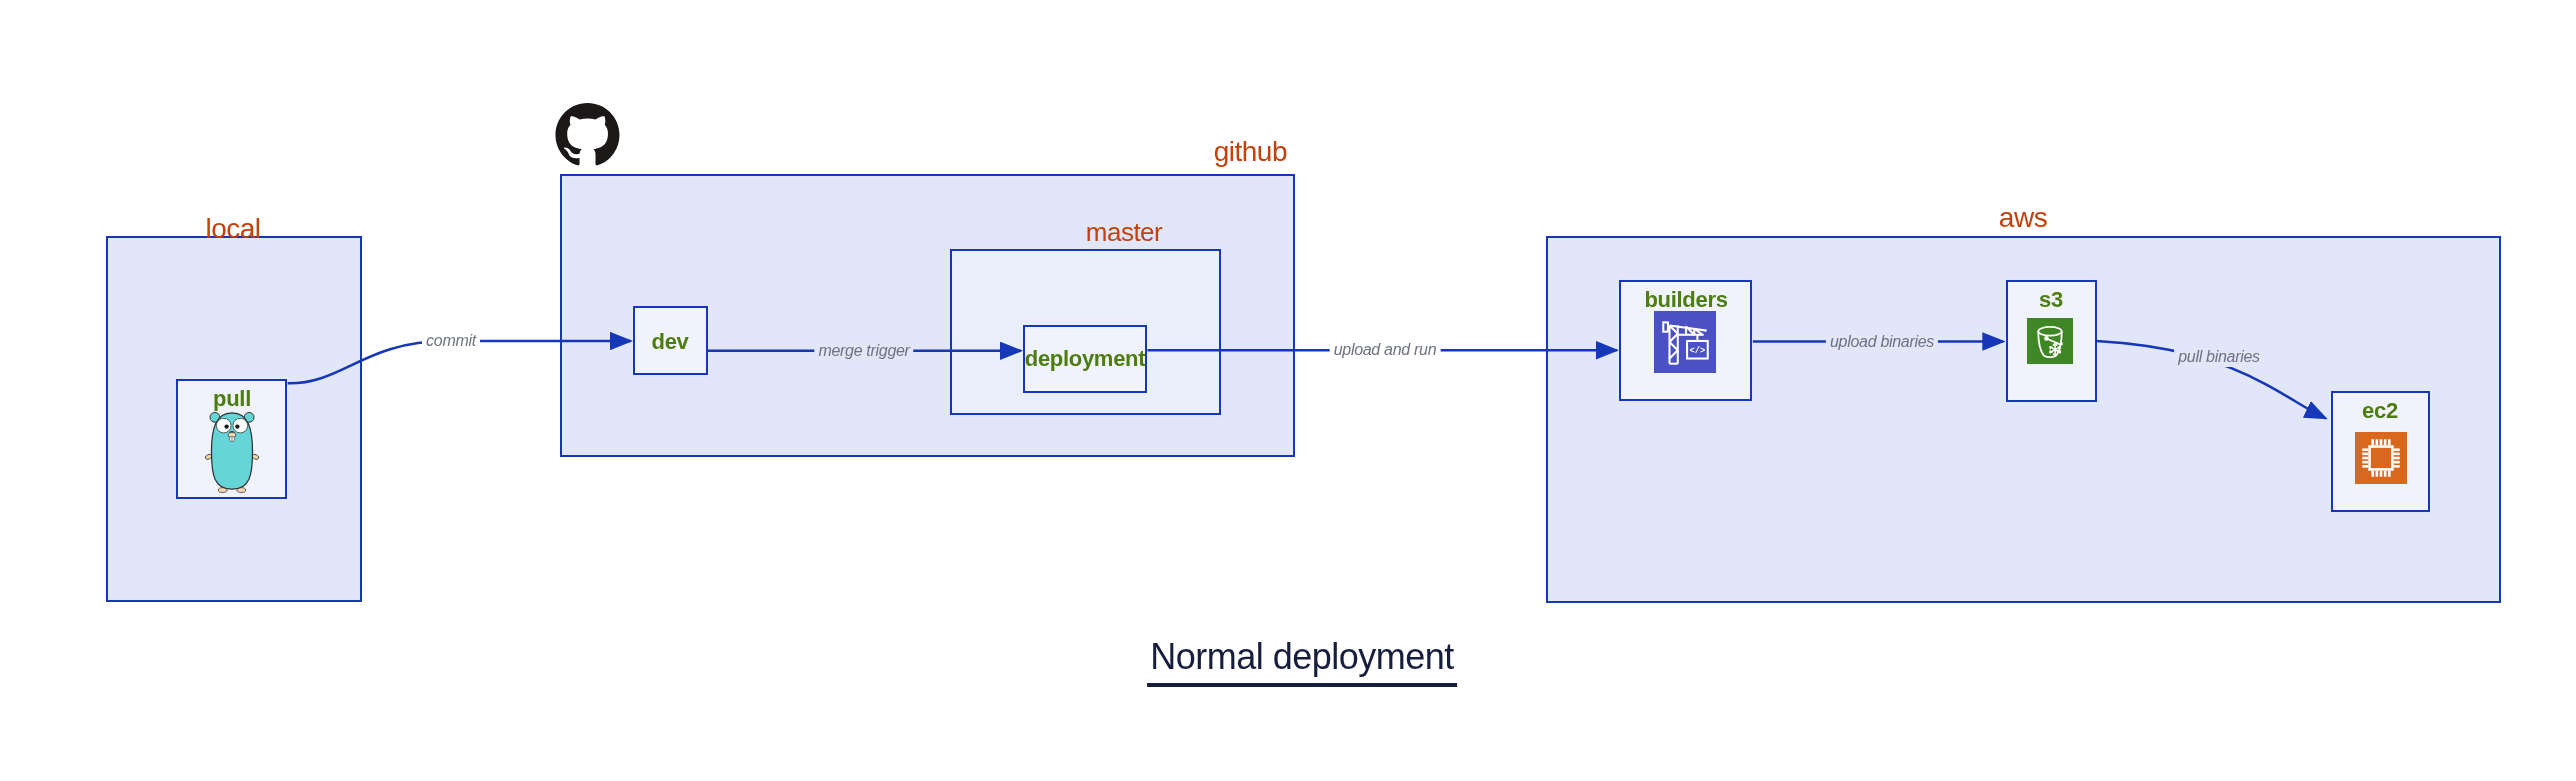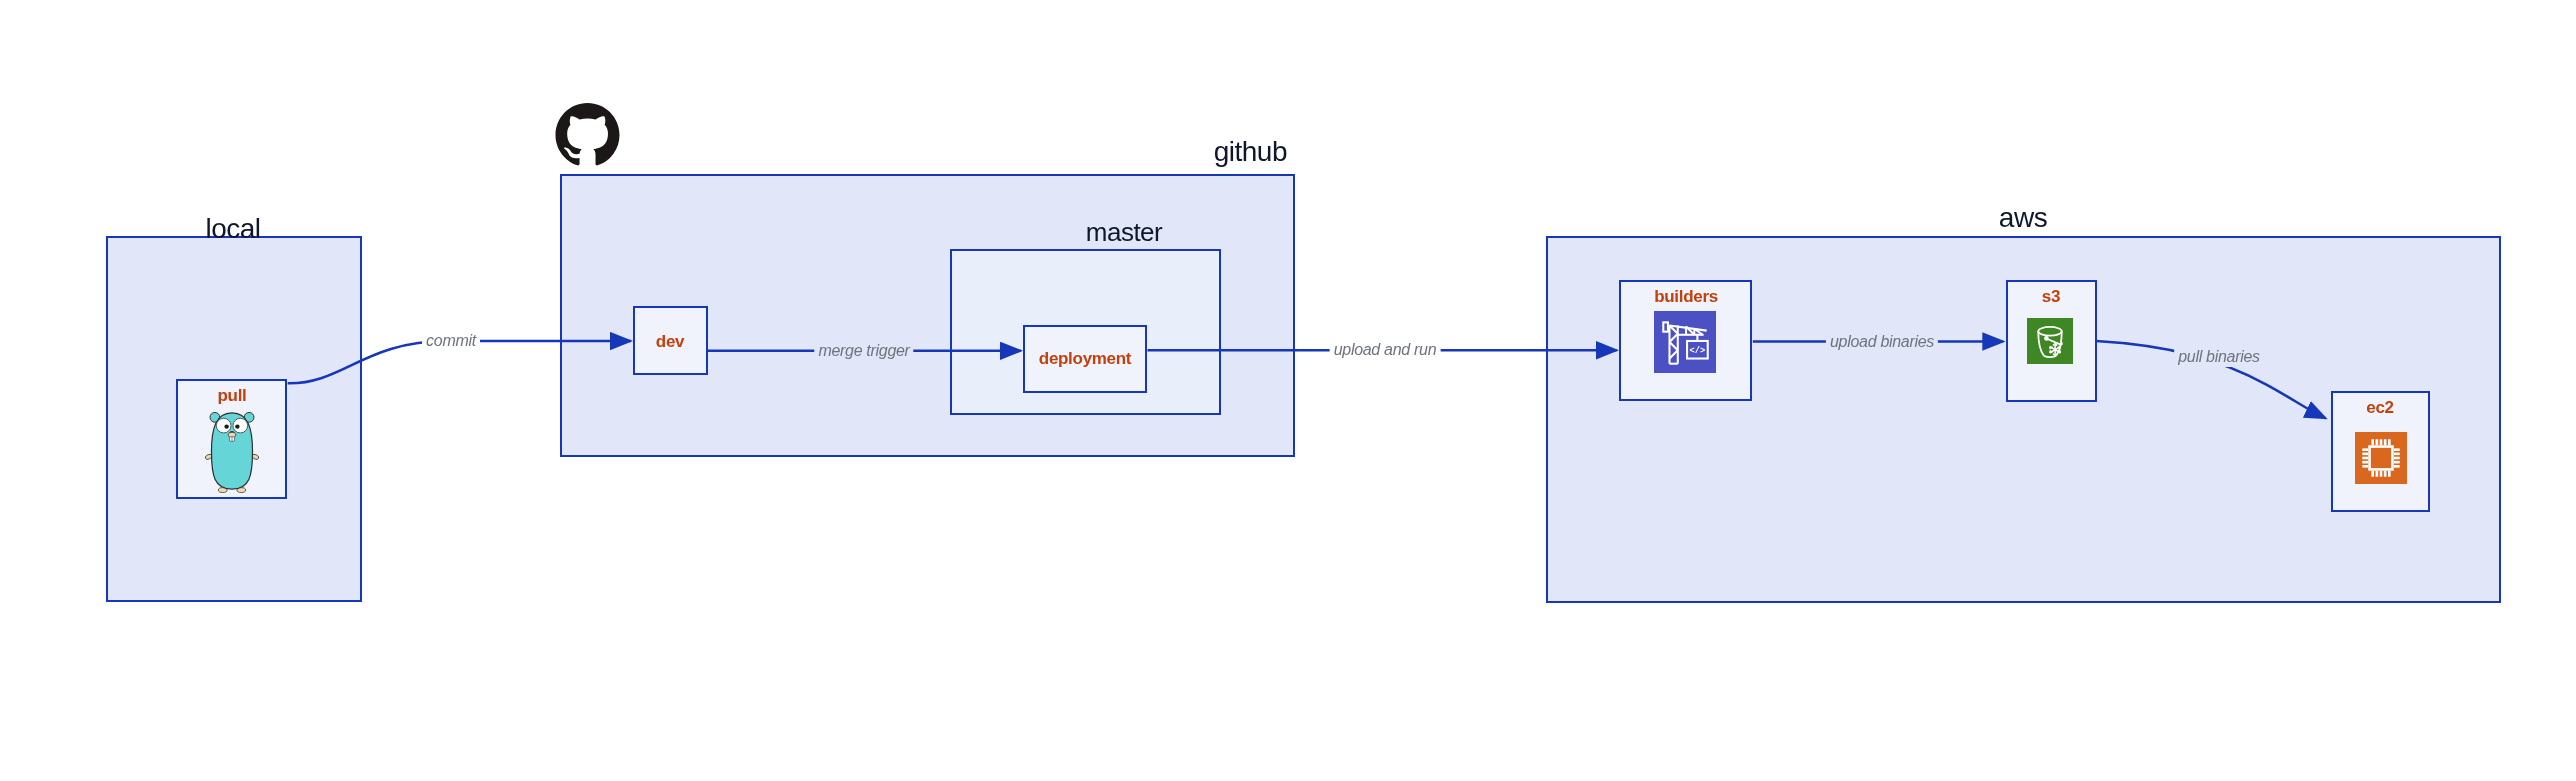--- a/index.html
+++ b/index.html
@@ -17,37 +17,37 @@
   
   .group {
     position: absolute;
     background: #e1e7f8;
     border: 2.6px solid #1537b8;
     box-sizing: border-box;
   }
   .group.inner { background: #e9eefb; }
   .group-label {
     position: absolute;
-    color: #0f172a;
+    color: #c2410c;
     font-size: 28px;
     letter-spacing: -0.5px;
     white-space: nowrap;
   }
   
   .node {
     position: absolute;
     background: #f0f3fc;
     border: 2.6px solid #1537b8;
     box-sizing: border-box;
   }
   .node-label {
     position: absolute;
-    color: #c2410c;
+    color: #4d7c0f;
     font-weight: bold;
-    font-size: 17px;
+    font-size: 22px;
     letter-spacing: -0.3px;
     white-space: nowrap;
     transform: translateX(-50%);
   }
   .node-label.centered { transform: translate(-50%, -50%); }
   
   #edges {
     position: absolute; left: 0; top: 0;
     pointer-events: none;
   }
@@ -222,15 +222,16 @@
       <path d="M4069,662 C4210,670 4310,698 4398,746 C4450,774 4476,794 4514,812" marker-end="url(#arrow)"></path>
     </g>
   </svg>
 
   <span class="edge-label on-white" style="left:451px; top:341px;">commit</span>
   <span class="edge-label on-group" style="left:864px; top:351px;">merge trigger</span>
   <span class="edge-label on-white" style="left:1385px; top:350px;">upload and run</span>
   <span class="edge-label on-group" style="left:1882px; top:342px;">upload binaries</span>
   <span class="edge-label on-group" style="left:2219px; top:357px;">pull binaries</span>
 
+  <div id="title">Normal deployment</div>
 
 </div>
 
 
 </body></html>

